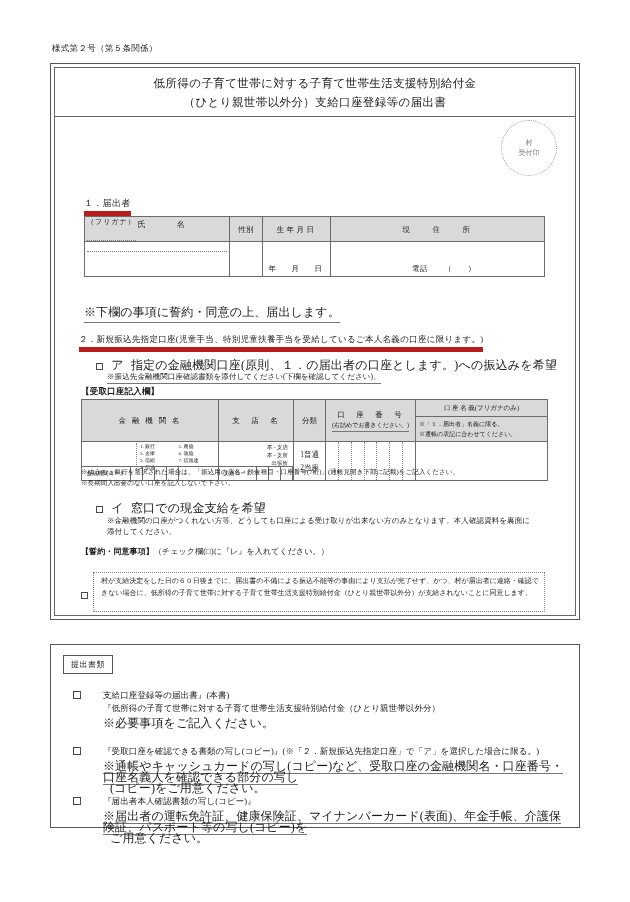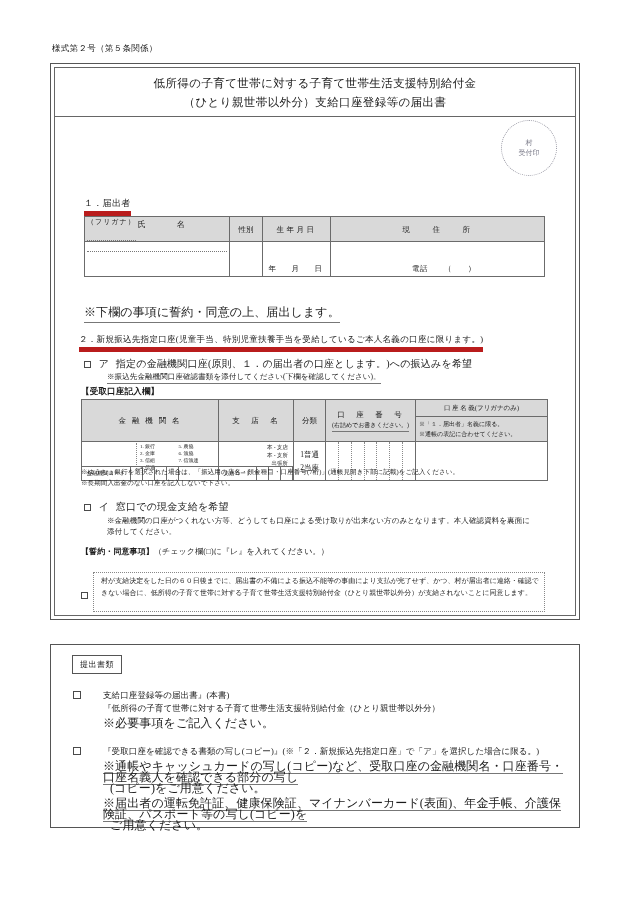--- a/index.html
+++ b/index.html
@@ -203,23 +203,24 @@
     left: 50%;
     transform: translateX(-40%);
     bottom: 2px;
     font-size: 7.5px;
     letter-spacing: .5px;
   }
 
   
   .atext {
     position: absolute;
-    font-size: 10px;
+    font-size: 12px;
     letter-spacing: .2px;
     white-space: nowrap;
+    margin-left: 12px;
   }
   .asmall {
     position: absolute;
     font-size: 7.5px;
     letter-spacing: .1px;
     white-space: nowrap;
   }
   .cb {
     display: inline-block;
     width: 7px;
@@ -385,21 +386,21 @@
     left: 50px;
     top: 644px;
     width: 530px;
     height: 184px;
     border: 1px solid #555;
     box-sizing: border-box;
     background: #fff;
   }
   .docs-tag {
     position: absolute;
-    left: 21px;
+    left: 12px;
     top: 10px;
     border: 1px solid #555;
     font-size: 8px;
     padding: 3px 7px;
     letter-spacing: .5px;
     background: #fff;
   }
   .doc-item {
     position: absolute;
     left: 18px;
@@ -641,20 +642,26 @@
           <div>『受取口座を確認できる書類の写し(コピー)』(※「２．新規振込先指定口座」で「ア」を選択した場合に限る。)</div>
         </div>
       </div>
       <div class="sub">
         <div><span class="ul">※通帳やキャッシュカードの写し(コピー)など、受取口座の金融機関名・口座番号・口座名義人を確認できる部分の写し</span></div>
         <div class="indent">(コピー)をご用意ください。</div>
       </div>
     </div>
 
     <div class="doc-item" style="top:150px;">
+      <div class="row">
+        <div class="box"></div>
+        <div class="main">
+          <div>『届出者本人確認書類の写し(コピー)』</div>
+        </div>
+      </div>
       <div class="sub">
         <div><span class="ul">※届出者の運転免許証、健康保険証、マイナンバーカード(表面)、年金手帳、介護保険証、パスポート等の写し(コピー)を</span></div>
         <div class="indent">ご用意ください。</div>
       </div>
     </div>
   </div>
 
 </div>
 
 </body></html>

